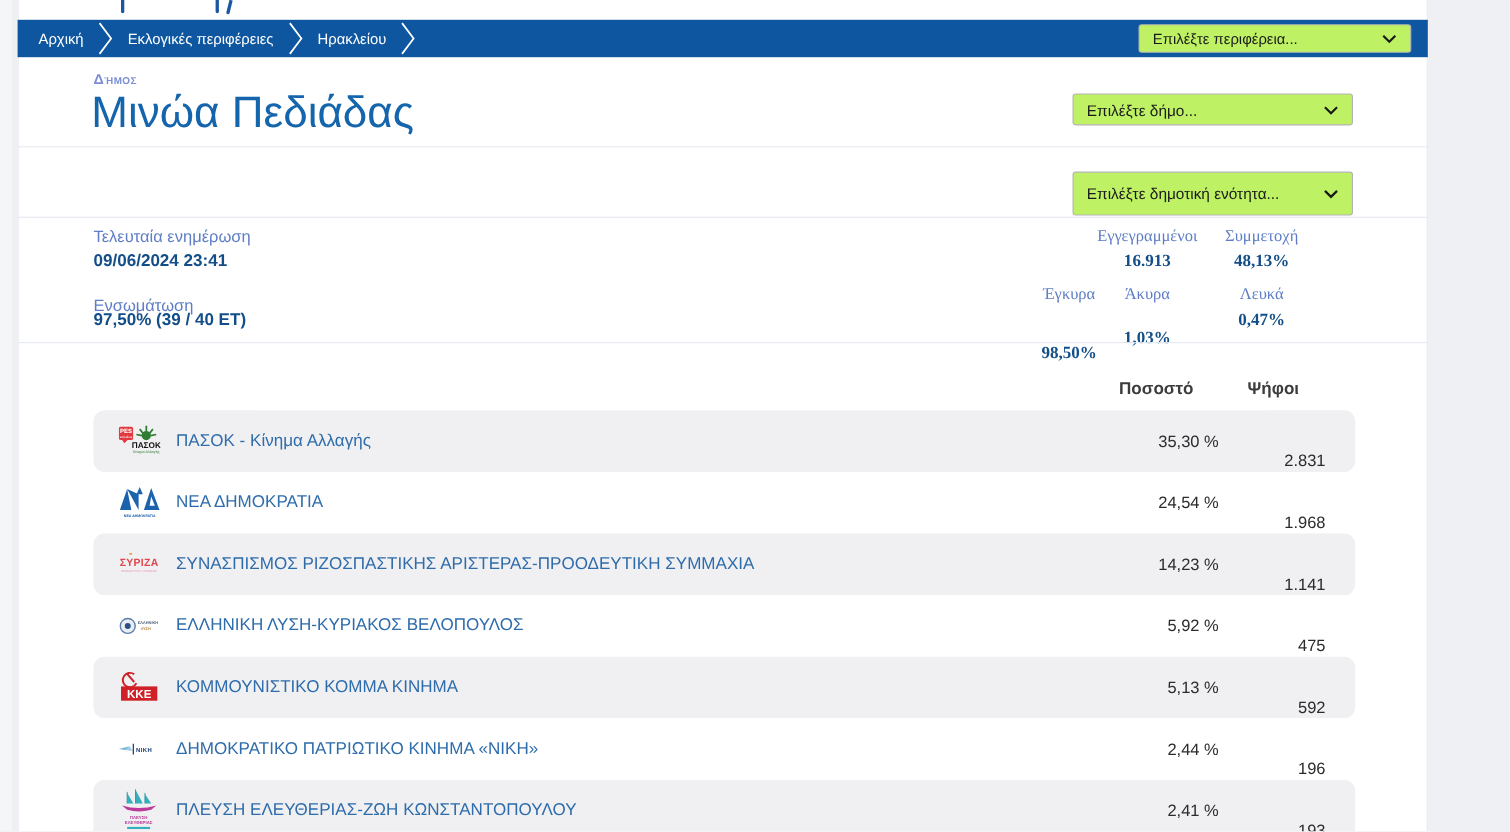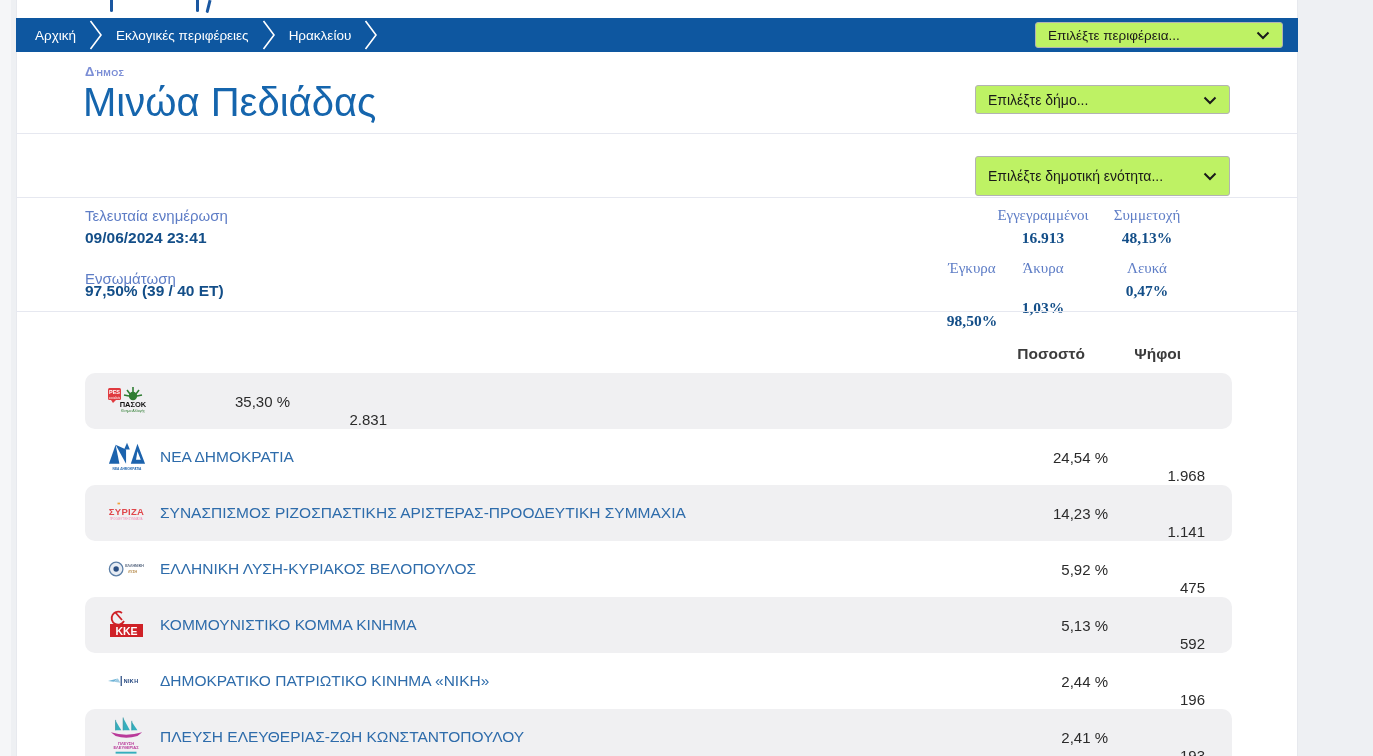--- a/index.html
+++ b/index.html
@@ -153,20 +153,21 @@
               <line x1="19" y1="6" x2="22" y2="10"></line>
               <line x1="31" y1="6" x2="28" y2="10"></line>
             <line x1="16" y1="11" x2="21" y2="12"></line>
               <line x1="34" y1="11" x2="29" y2="12"></line>
           </g>
           <circle cx="25" cy="12" r="4.2" fill="#2f7d32"></circle>
           <text x="25" y="23" font-size="7.5" font-weight="bold" fill="#111111" text-anchor="middle">ΠΑΣΟΚ</text>
           <text x="25" y="28" font-size="3.4" fill="#2f7d32" text-anchor="middle">Κίνημα Αλλαγής</text>
         </svg>
       </div>
+      <div class="pname">ΠΑΣΟΚ - Κίνημα Αλλαγής</div>
       <div class="cell-pct">35,30 %</div>
       <div class="cell-votes">2.831</div>
     </div>
 
     <div class="prow">
       <div class="logo-box">
         <svg width="38" height="34" viewBox="0 0 40 34">
           <g fill="#1c63ad">
             <polygon points="1,24 8,4 12,24"></polygon>
             <polygon points="8,4 19,24 19,9"></polygon>

